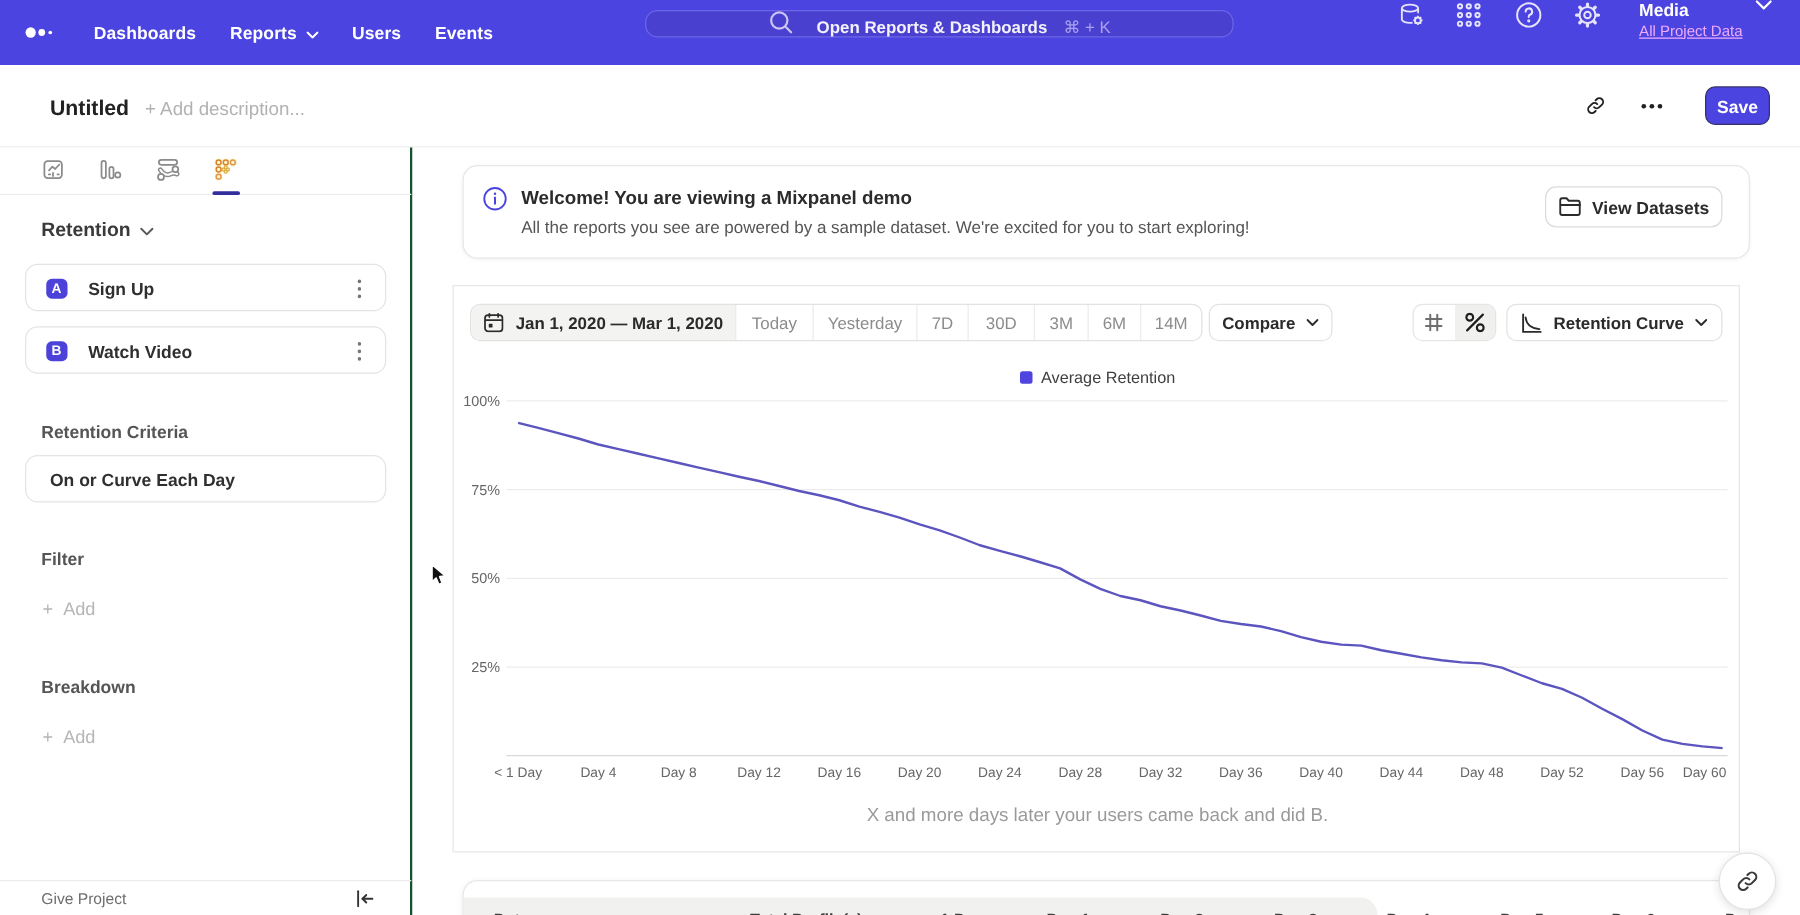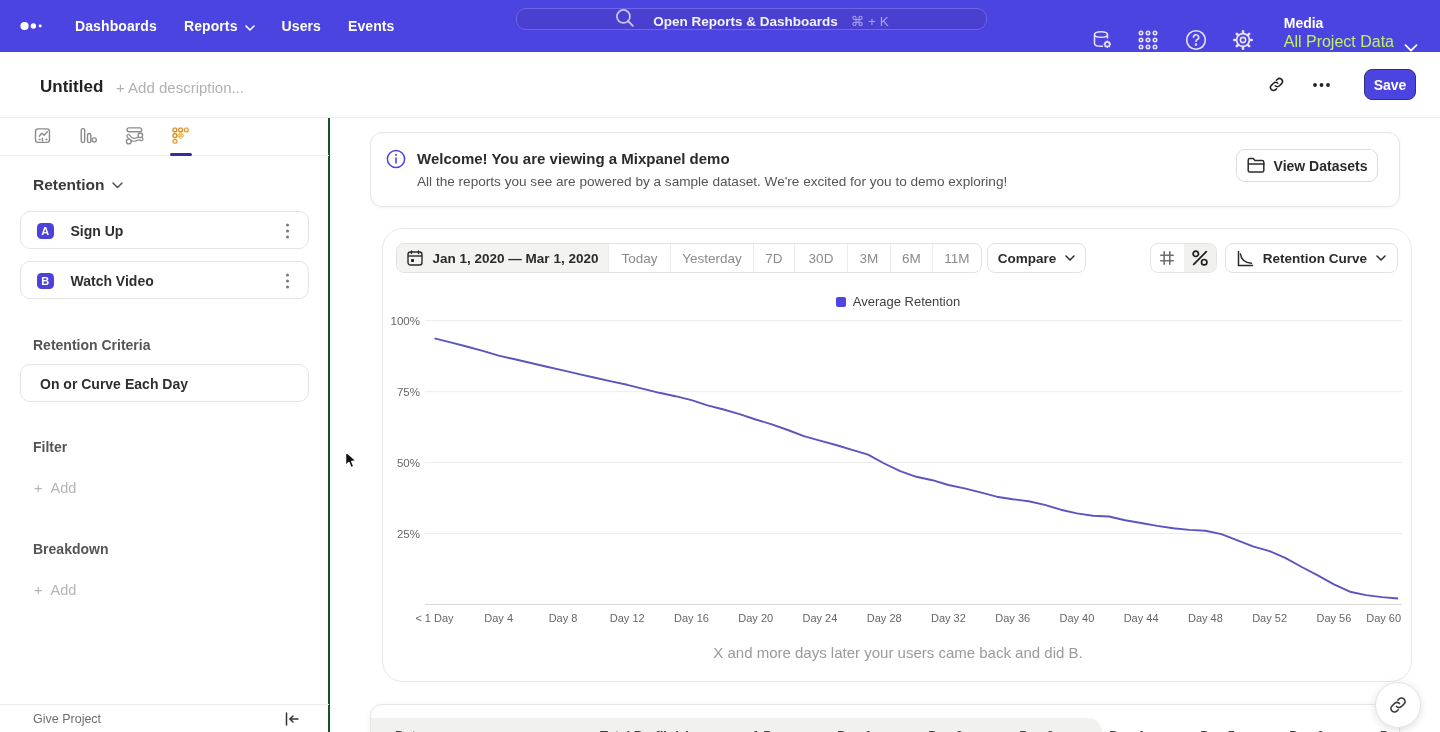--- a/index.html
+++ b/index.html
@@ -6,26 +6,26 @@
   html,body { width:1440px; height:732px; overflow:hidden; font-family:"Liberation Sans", sans-serif; background:#fff; }
   .topnav { position:absolute; left:0; top:0; width:1440px; height:52px; background:#4b44e0; display:flex; align-items:center; color:#fff; }
   .logo { margin-left:18px; width:28px; display:flex; align-items:center; }
   .navlinks { display:flex; align-items:center; margin-left:29px; gap:0; }
   .navlinks a { color:#fff; text-decoration:none; font-size:14px; font-weight:700; margin-right:27px; letter-spacing:.1px; display:flex; align-items:center; }
   .chev { display:inline-block; margin-left:7px; }
   .search { position:absolute; left:516px; top:8px; width:471px; height:22px; background:#4a40cf; border:1px solid #6d65e7; border-radius:10px; display:flex; align-items:flex-end; justify-content:center; font-size:14px; }
   .search .mag { margin-right:17px; }
   .search .stext { font-weight:700; color:#f2f1fd; font-size:13.5px; }
   .search .skey { color:#a9a2ef; margin-left:13px; font-weight:400; font-size:13.5px; }
-  .navicons { position:absolute; right:0; top:0; height:52px; display:flex; align-items:flex-end; }
+  .navicons { position:absolute; right:0; top:0; height:52px; display:flex; align-items:flex-start; }
   .navicons .ic { width:24px; height:24px; }
   .ic1{margin-right:21px;} .ic2{margin-right:24px;} .ic3{margin-right:23px;} .ic4{margin-right:29px;}
   .proj { margin-right:10px; line-height:1.25; }
   .proj .p1 { font-size:14px; font-weight:700; color:#fff; }
-  .proj .p2 { font-size:16px; color:#bef264; }
+  .proj .p2 { font-size:12px; color:#f0abfc;text-decoration:underline; }
   .projchev { margin-right:22px; }
 
   .titlebar { position:absolute; left:0; top:52px; width:1440px; height:66px; background:#fff; border-bottom:1px solid #ececec; }
   .untitled { position:absolute; left:40px; top:25px; font-size:17px; font-weight:700; color:#222; }
   .adddesc { position:absolute; left:116px; top:27px; font-size:15px; color:#b2b2b2; }
   .tb-right { position:absolute; right:24px; top:17px; display:flex; align-items:center; }
   .savebtn { width:52px; height:31px; background:#4b44e0; border:1.5px solid #37326b; border-radius:8px; color:#fff; font-size:14px; font-weight:700; display:flex; align-items:center; justify-content:center; }
 
   .sidebar { position:absolute; left:0; top:118px; width:330px; height:614px; border-right:2px solid #14532d; background:#fff; }
   .tabs { position:absolute; left:0; top:0; width:329px; height:38px; border-bottom:1px solid #efefef; }
@@ -48,21 +48,21 @@
   .sb-foot { position:absolute; left:0; bottom:0; width:329px; height:28px; border-top:1px solid #ececec; }
   .gfb { position:absolute; left:33px; top:7px; font-size:12.5px; color:#6e6e6e; }
 
   .main { position:absolute; left:330px; top:118px; width:1110px; height:614px; background:#fff; }
   .banner { position:absolute; left:40px; top:14px; width:1030px; height:75px; border:1px solid #e7e7e7; border-radius:12px; box-shadow:0 1px 3px rgba(0,0,0,0.05); background:#fff; }
   .b-title { position:absolute; left:46px; top:17px; font-size:15px; font-weight:700; color:#2b2b2b; }
   .b-sub { position:absolute; left:46px; top:41px; font-size:13.6px; color:#555; }
   .b-info { position:absolute; left:14px; top:15px; }
   .vds { position:absolute; right:21px; top:16px; width:142px; height:33px; border:1px solid #dcdcdc; border-radius:9px; display:flex; align-items:center; justify-content:center; font-size:14px; font-weight:700; color:#2b2b2b; gap:8px; }
 
-  .chartcard { position:absolute; left:52px; top:110px; width:1030px; height:454px; border:1px solid #e7e7e7; border-radius:21px; background:#fff; }
+  .chartcard { position:absolute; left:32px; top:110px; width:1030px; height:454px; border:1px solid #e7e7e7; border-radius:0; background:#fff; }
   .controls { position:absolute; left:13px; top:14px; height:30px; display:flex; }
   .seg { display:flex; border:1px solid #e2e2e2; border-radius:8px; overflow:hidden; height:30px; }
   .seg .s { display:flex; align-items:center; justify-content:center; font-size:13.5px; color:#8b8b8b; border-right:1px solid #ececec; }
   .seg .s:last-child { border-right:none; }
   .seg .sel { background:#f3f3f2; color:#2b2b2b; font-weight:700; }
   .cmp { margin-left:5px; border:1px solid #e2e2e2; border-radius:8px; height:30px; width:99px; display:flex; align-items:center; justify-content:center; font-size:13.5px; font-weight:700; color:#2b2b2b; gap:9px; }
   .rightctl { position:absolute; right:13px; top:14px; display:flex; align-items:flex-end; }
   .tgl { display:flex; height:30px; border-radius:8px; border:1px solid #e5e5e5; background:#fff; }
   .tgl .t { width:32.5px; display:flex; align-items:center; justify-content:center; }
   .tgl .tsel { border-radius:0 7px 7px 0; }
@@ -246,21 +246,21 @@
 </div>
 
 <div class="main">
   <div class="banner">
     <div class="b-info"><svg width="22" height="22" viewBox="0 0 22 22" fill="none">
           <circle cx="11" cy="11" r="8.6" stroke="#4b44e0" stroke-width="1.5"></circle>
           <path d="M11 10v5" stroke="#4b44e0" stroke-width="1.6" stroke-linecap="round"></path>
           <circle cx="11" cy="7" r="1" fill="#4b44e0"></circle>
         </svg></div>
     <div class="b-title">Welcome! You are viewing a Mixpanel demo</div>
-    <div class="b-sub">All the reports you see are powered by a sample dataset. We're excited for you to demo exploring!</div>
+    <div class="b-sub">All the reports you see are powered by a sample dataset. We're excited for you to start exploring!</div>
     <div class="vds"><svg width="19" height="17" viewBox="0 0 19 17" fill="none" stroke="#2b2b2b" stroke-width="1.5" stroke-linejoin="round">
           <path d="M1.2 3.2c0-.9.7-1.6 1.6-1.6h3.4l1.8 2h7.2c.9 0 1.6.7 1.6 1.6v8.2c0 .9-.7 1.6-1.6 1.6H2.8c-.9 0-1.6-.7-1.6-1.6z"></path>
           <path d="M1.4 7h16.2"></path>
         </svg>View Datasets</div>
   </div>
 
   <div class="chartcard">
     <div class="controls">
       <div class="seg">
         <div class="s sel" style="width:212px"><svg style="margin-right:10px" width="16" height="16" viewBox="0 0 16 16" fill="none" stroke="#2b2b2b" stroke-width="1.4">
@@ -268,21 +268,21 @@
               <path d="M1 6h14"></path>
               <path d="M4.5 1v2.5M11.5 1v2.5" stroke-linecap="round"></path>
               <rect x="4" y="9" width="3" height="3" rx="0.5" fill="#2b2b2b" stroke="none"></rect>
             </svg>Jan 1, 2020 — Mar 1, 2020</div>
         <div class="s" style="width:62px">Today</div>
           <div class="s" style="width:83px">Yesterday</div>
           <div class="s" style="width:41px">7D</div>
           <div class="s" style="width:53px">30D</div>
           <div class="s" style="width:43px">3M</div>
           <div class="s" style="width:42px">6M</div>
-          <div class="s" style="width:48px">11M</div>
+          <div class="s" style="width:48px">14M</div>
       </div>
       <div class="cmp">Compare<svg width="10" height="6" viewBox="0 0 10 6" fill="none">
             <path d="M1 1l4 4 4-4" stroke="#2b2b2b" stroke-width="1.5" stroke-linecap="round" stroke-linejoin="round"></path>
           </svg></div>
     </div>
     <div class="rightctl">
       <div class="tgl">
         <div class="t">
             <svg width="16" height="16" viewBox="0 0 16 16" fill="none" stroke="#6f6f6f" stroke-width="1.6" stroke-linecap="round">
               <path d="M5.2 1.8v12.4M10.8 1.8v12.4M1.8 5.2h12.4M1.8 10.8h12.4"></path>

